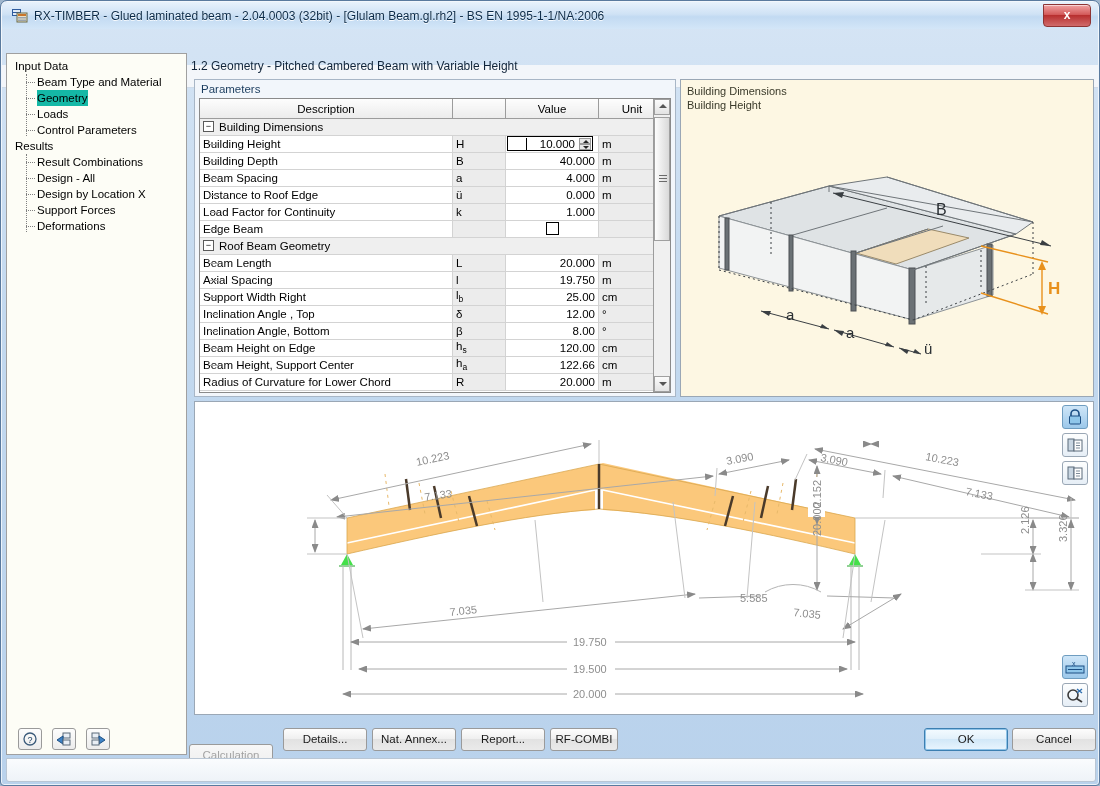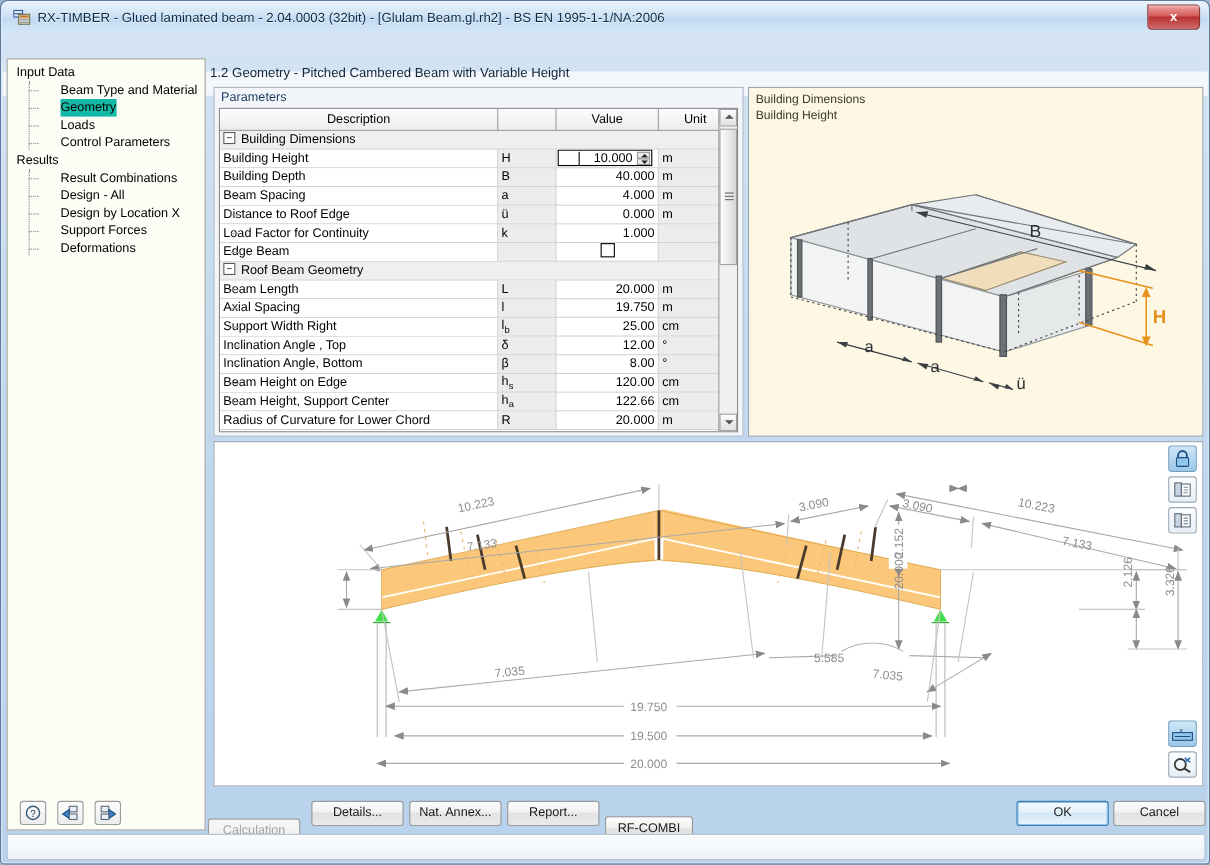--- a/index.html
+++ b/index.html
@@ -56,21 +56,21 @@
   #tree-panel{
     position:absolute;left:0;top:0;width:181px;height:702px;
     background:#fdfdf6;border:1px solid #a0a0a0;box-sizing:border-box;
     overflow:hidden;
   }
   .tree-root{
     position:absolute;left:8px;height:16px;line-height:16px;font-size:11.5px;color:#000;
     white-space:nowrap;
   }
   .tree-child{
-    position:absolute;left:48px;height:16px;line-height:16px;font-size:11.5px;color:#000;
+    position:absolute;left:30px;height:16px;line-height:16px;font-size:11.5px;color:#000;
     white-space:nowrap;cursor:pointer;
   }
   .tree-child.selected{background:#14b8a6;}
   .tree-dots{
     position:absolute;left:19px;width:9px;height:1px;border-top:1px dotted #808080;
   }
   .tree-vline{position:absolute;left:19px;width:1px;border-left:1px dotted #808080;}
   
   #right-panel{
     position:absolute;left:185px;top:0;width:905px;height:663px;
@@ -757,20 +757,20 @@
         <rect x="2" y="2" width="7" height="5" fill="#e8eef5" stroke="#5b6b7a"></rect>
         <polygon points="15,9 9,5 9,13" fill="#3f83c6" stroke="#1c4f84"></polygon>
         <rect x="2" y="9" width="7" height="5" fill="#e8eef5" stroke="#5b6b7a"></rect>
       </svg>
     </div>
 
     <div class="btn disabled" style="left:183px;top:21px;width:84px">Calculation</div>
     <div class="btn" style="left:277px;top:5px;width:84px">Details...</div>
     <div class="btn" style="left:366px;top:5px;width:84px">Nat. Annex...</div>
     <div class="btn" style="left:455px;top:5px;width:84px">Report...</div>
-    <div class="btn" style="left:544px;top:19px;width:80px">RF-COMBI</div>
+    <div class="btn" style="left:544px;top:5px;width:68px">RF-COMBI</div>
 
     <div class="btn default" style="left:918px;top:5px;width:84px">OK</div>
     <div class="btn" style="left:1006px;top:5px;width:84px">Cancel</div>
   </div>
 
   <div id="statusbar"></div>
 </div>
 
 </body></html>

